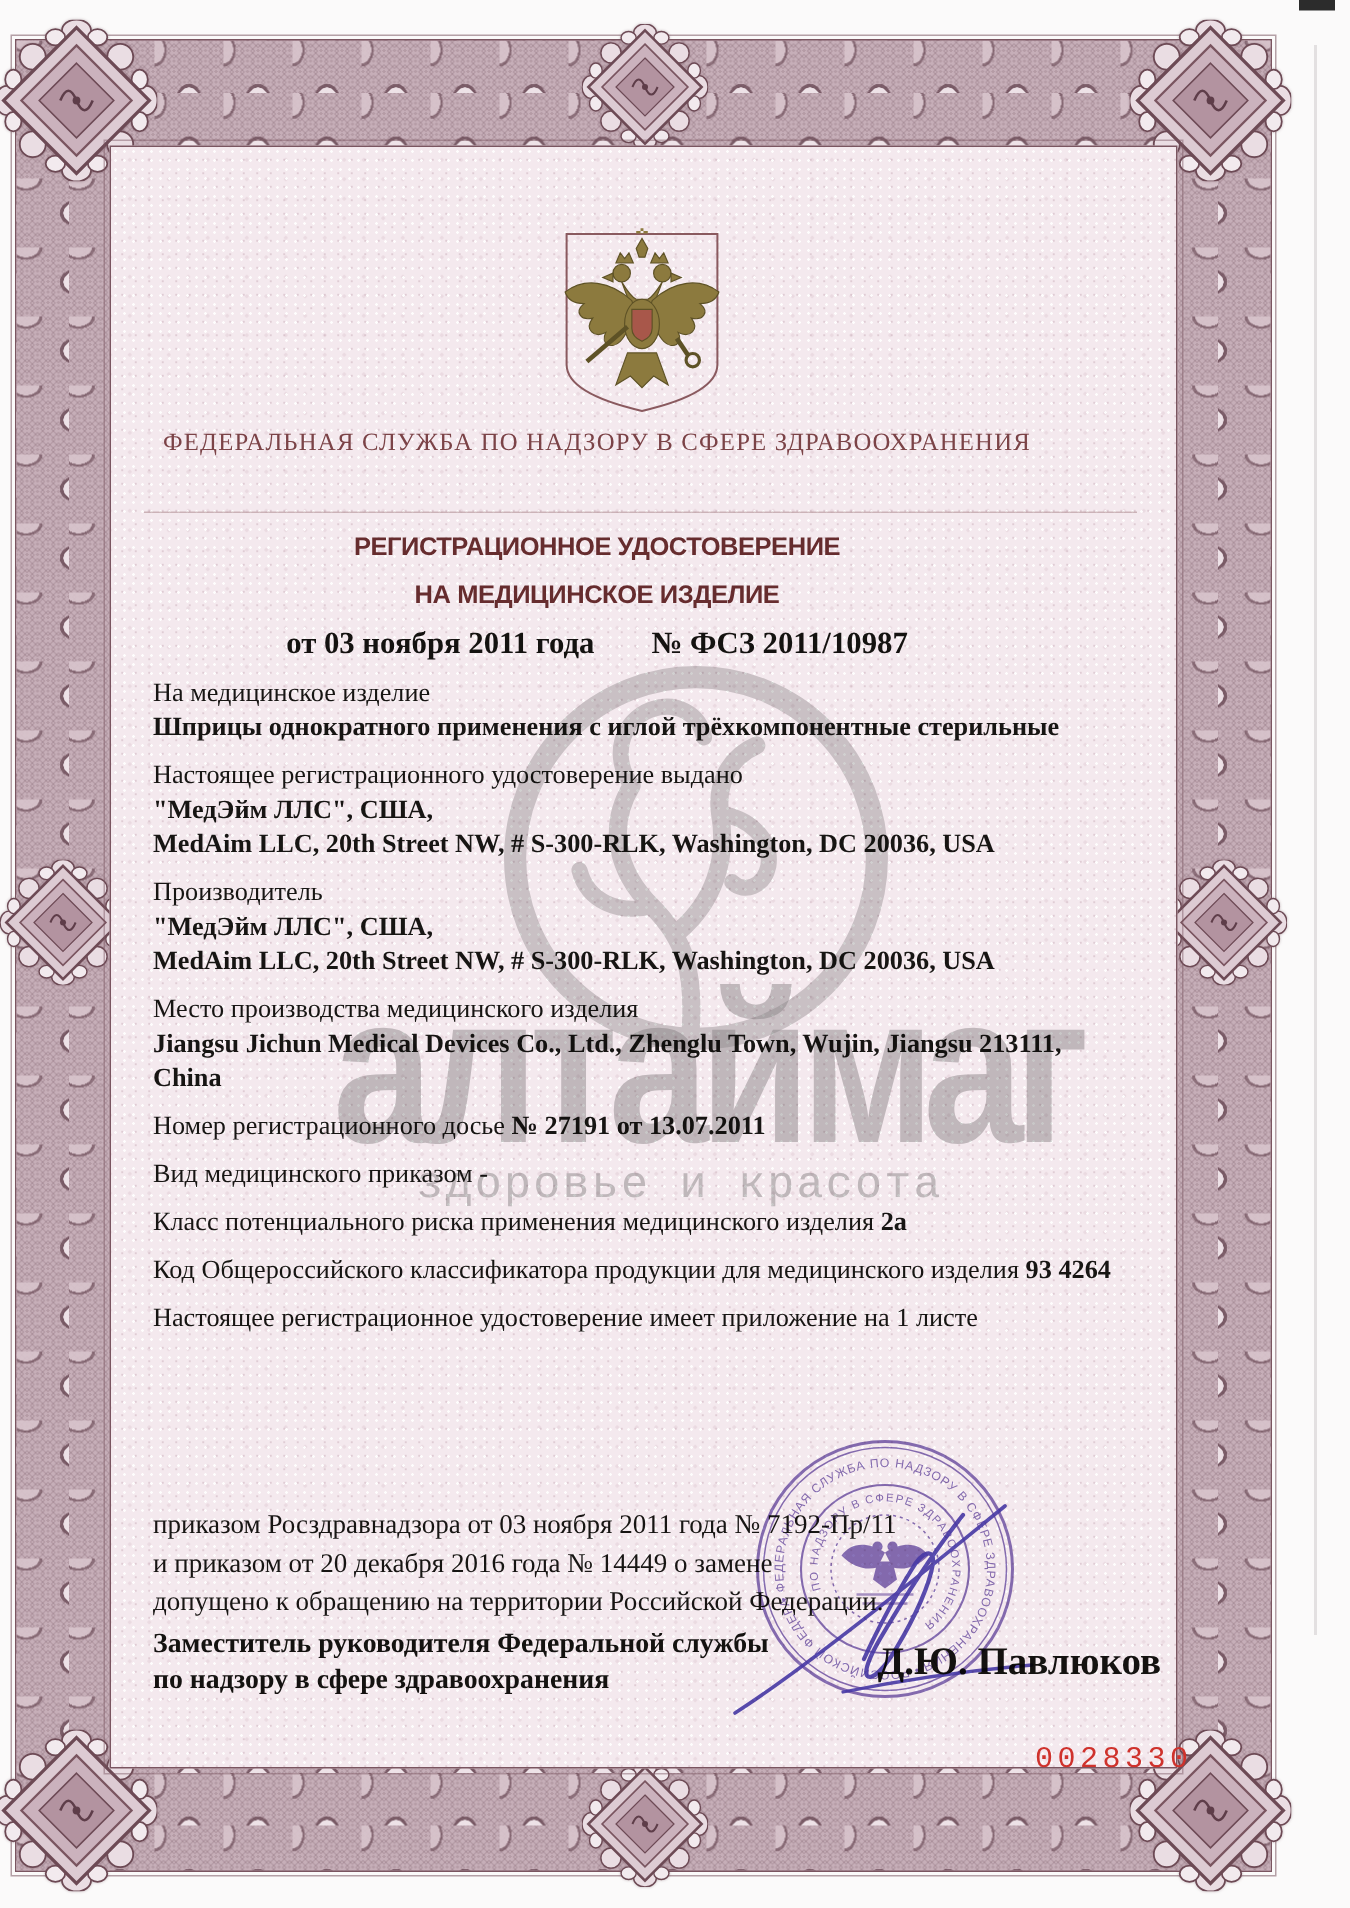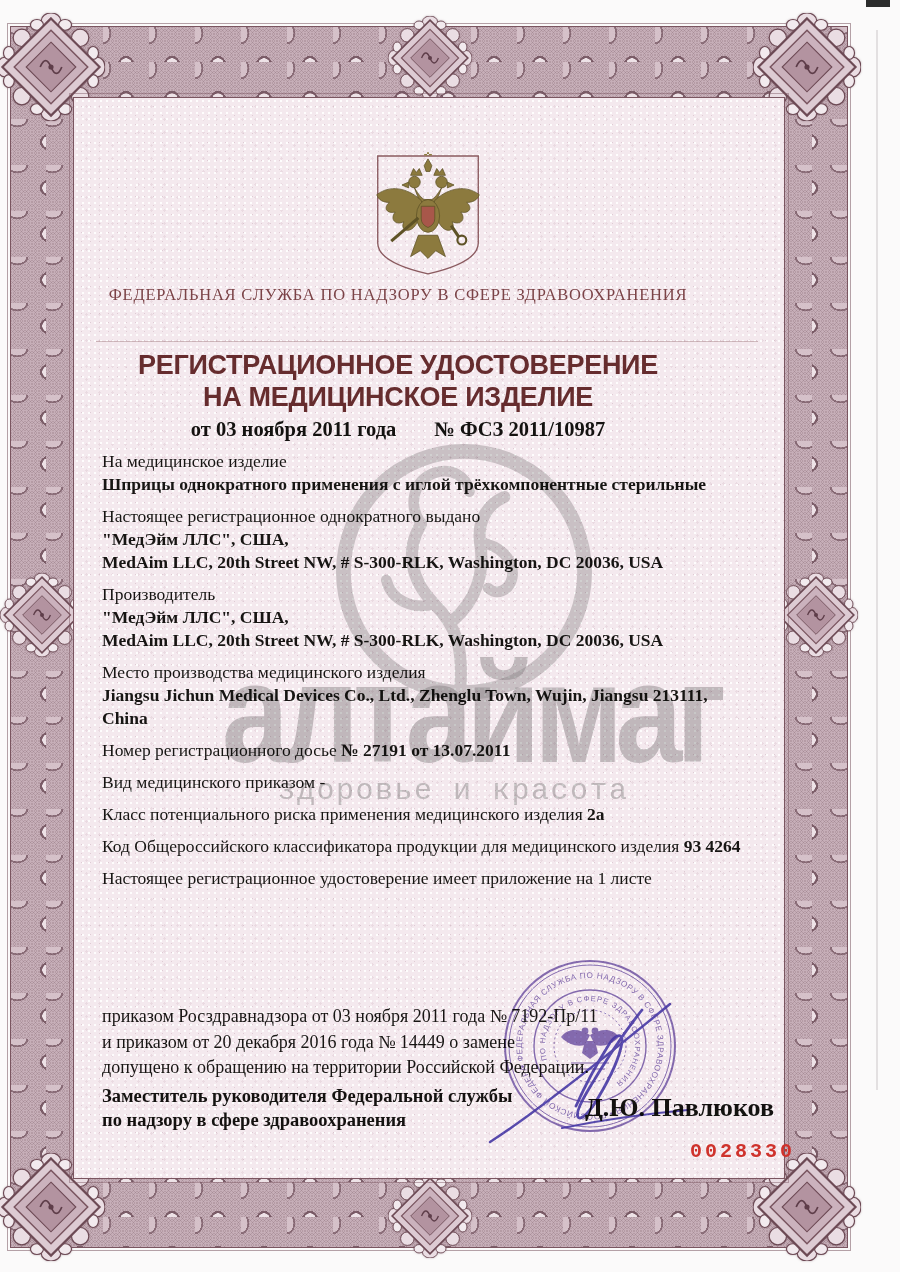--- a/index.html
+++ b/index.html
@@ -57,35 +57,35 @@
       radial-gradient(rgba(222,200,209,.45) 1px, transparent 1.3px);
     background-size:6px 6px,9px 9px,13px 13px;
     background-position:0 0,3px 4px,6px 2px;
   }
 
   
   .emblem{position:absolute;left:296px;top:52px;width:116px;height:128px;}
   .head-center{position:absolute;left:0;right:0;box-sizing:border-box;padding-right:62px;text-align:center;}
   .authority{top:186px;color:#7b4347;font-size:16.5px;line-height:22px;letter-spacing:.8px;}
   .head-rule{position:absolute;left:22px;right:26px;top:243px;border-top:1px solid rgba(136,90,95,.38);}
-  .titles{top:251px;color:#662c2e;font-family:"Liberation Sans",sans-serif;font-weight:700;font-size:27px;line-height:32px;letter-spacing:-.3px;}
+  .titles{top:251px;color:#662c2e;font-family:"Liberation Sans",sans-serif;font-weight:700;font-size:17px;line-height:32px;letter-spacing:-.3px;}
   .date-line{top:316px;color:#141210;font-weight:700;font-size:20.5px;line-height:30px;}
   .date-line .num-gap{display:inline-block;width:38px;}
 
   
   .fields{position:absolute;left:28px;right:14px;top:352px;color:#171513;font-size:17.5px;line-height:23px;}
   .field{margin-bottom:9px;}
   .field .bold{font-weight:700;}
 
   
   .orders{position:absolute;left:28px;right:56px;top:906px;color:#171513;font-size:18px;line-height:25.5px;}
   .signatory{position:absolute;left:28px;right:8px;top:986px;display:flex;justify-content:space-between;align-items:center;color:#141210;}
   .sig-position{font-weight:700;font-size:18.5px;line-height:24px;}
   .sig-name{font-weight:700;font-size:26px;white-space:nowrap;padding-right:2px;}
-  .serial{position:absolute;left:616px;top:1042px;font-family:"Liberation Mono",monospace;font-weight:700;font-size:20px;letter-spacing:3px;color:#cf322c;}
+  .serial{position:absolute;left:616px;top:1064px;font-family:"Liberation Mono",monospace;font-weight:400;font-size:20px;letter-spacing:3px;color:#cf322c;}
 
   
   .wm-layer{position:absolute;inset:0;pointer-events:none;mix-blend-mode:multiply;}
   .wm-tree{position:absolute;left:330px;top:438px;width:268px;height:268px;opacity:.40;}
   .wm-brand{
     position:absolute;left:222px;top:642px;
     font-family:"Liberation Sans",sans-serif;font-weight:700;
     font-size:120px;line-height:1;letter-spacing:-6px;color:#8a8a8a;opacity:.46;
     transform:scaleY(1.18);transform-origin:left top;white-space:nowrap;
   }
@@ -217,21 +217,21 @@
       <div class="head-center date-line">
         <span>от  03 ноября 2011 года</span><span class="num-gap"></span><span>№  ФСЗ 2011/10987</span>
       </div>
 
       <div class="fields">
         <div class="field">
           <div>На медицинское изделие</div>
           <div class="bold">Шприцы однократного применения с иглой трёхкомпонентные стерильные</div>
         </div>
         <div class="field">
-          <div>Настоящее регистрационное однократного выдано</div>
+          <div>Настоящее регистрационного удостоверение выдано</div>
           <div class="bold">"МедЭйм ЛЛС", США,</div>
           <div class="bold">MedAim LLC, 20th Street NW, # S-300-RLK, Washington, DC 20036, USA</div>
         </div>
         <div class="field">
           <div>Производитель</div>
           <div class="bold">"МедЭйм ЛЛС", США,</div>
           <div class="bold">MedAim LLC, 20th Street NW, # S-300-RLK, Washington, DC 20036, USA</div>
         </div>
         <div class="field">
           <div>Место производства медицинского изделия</div>

